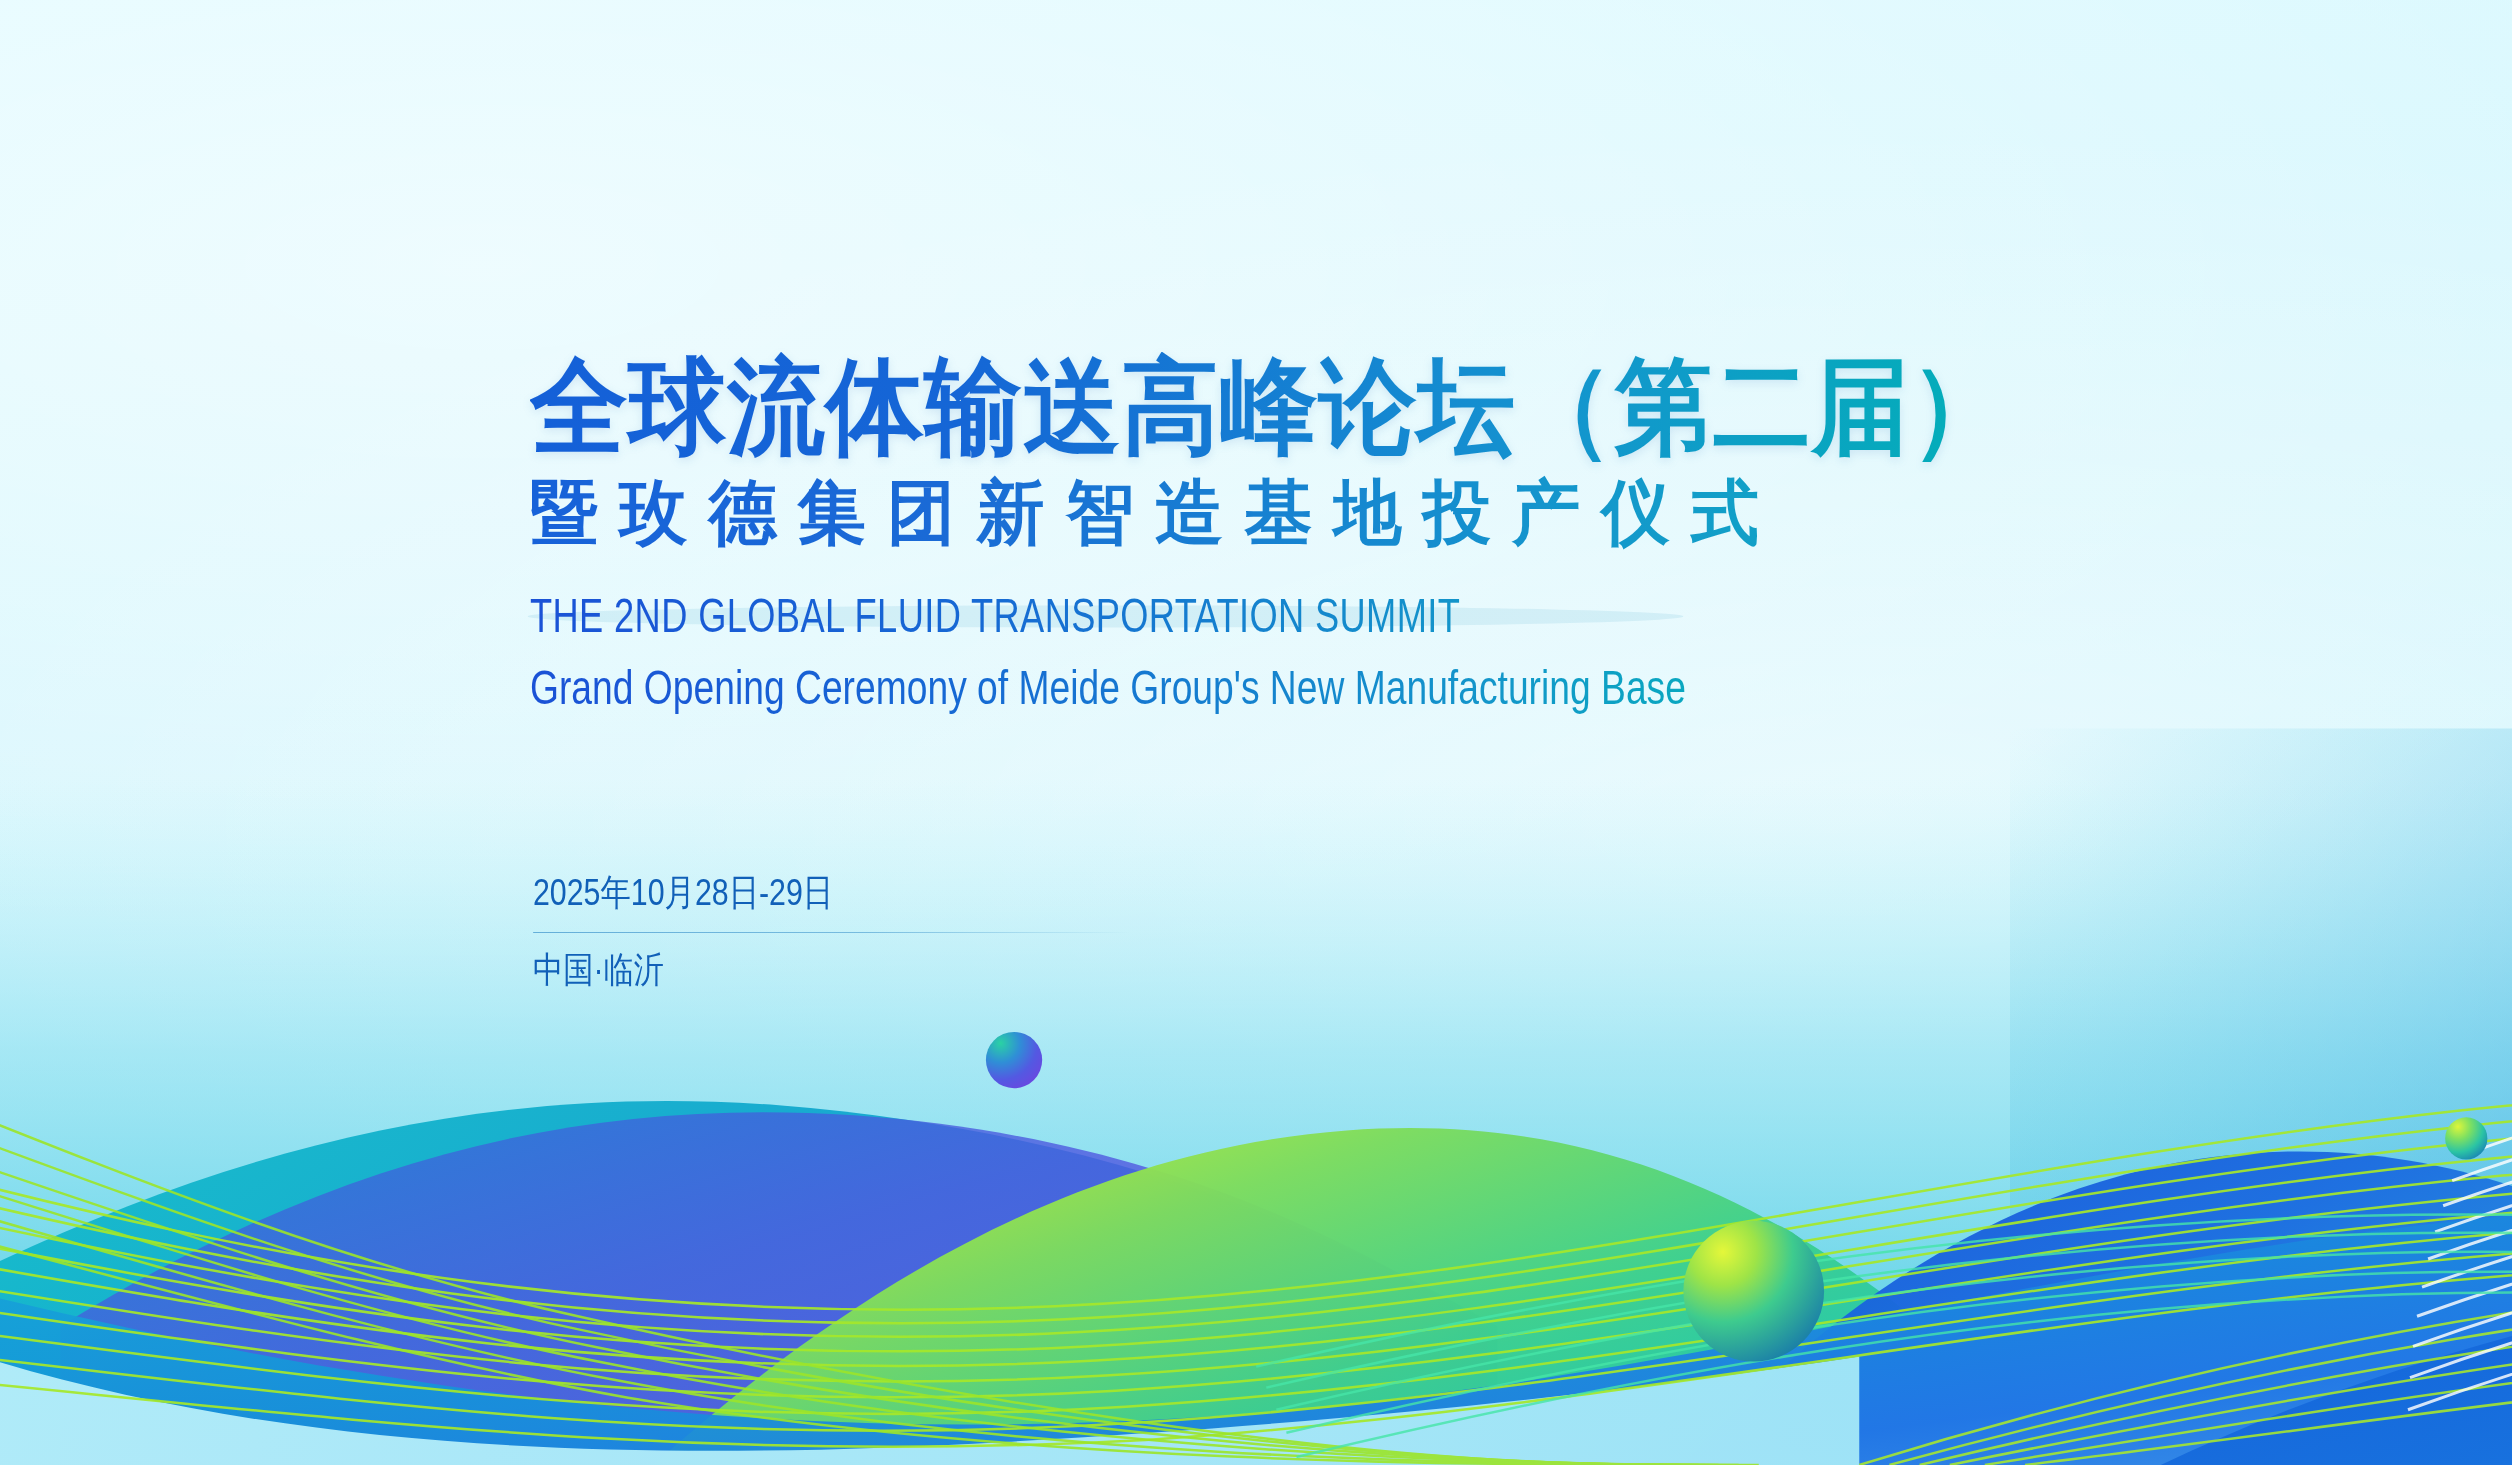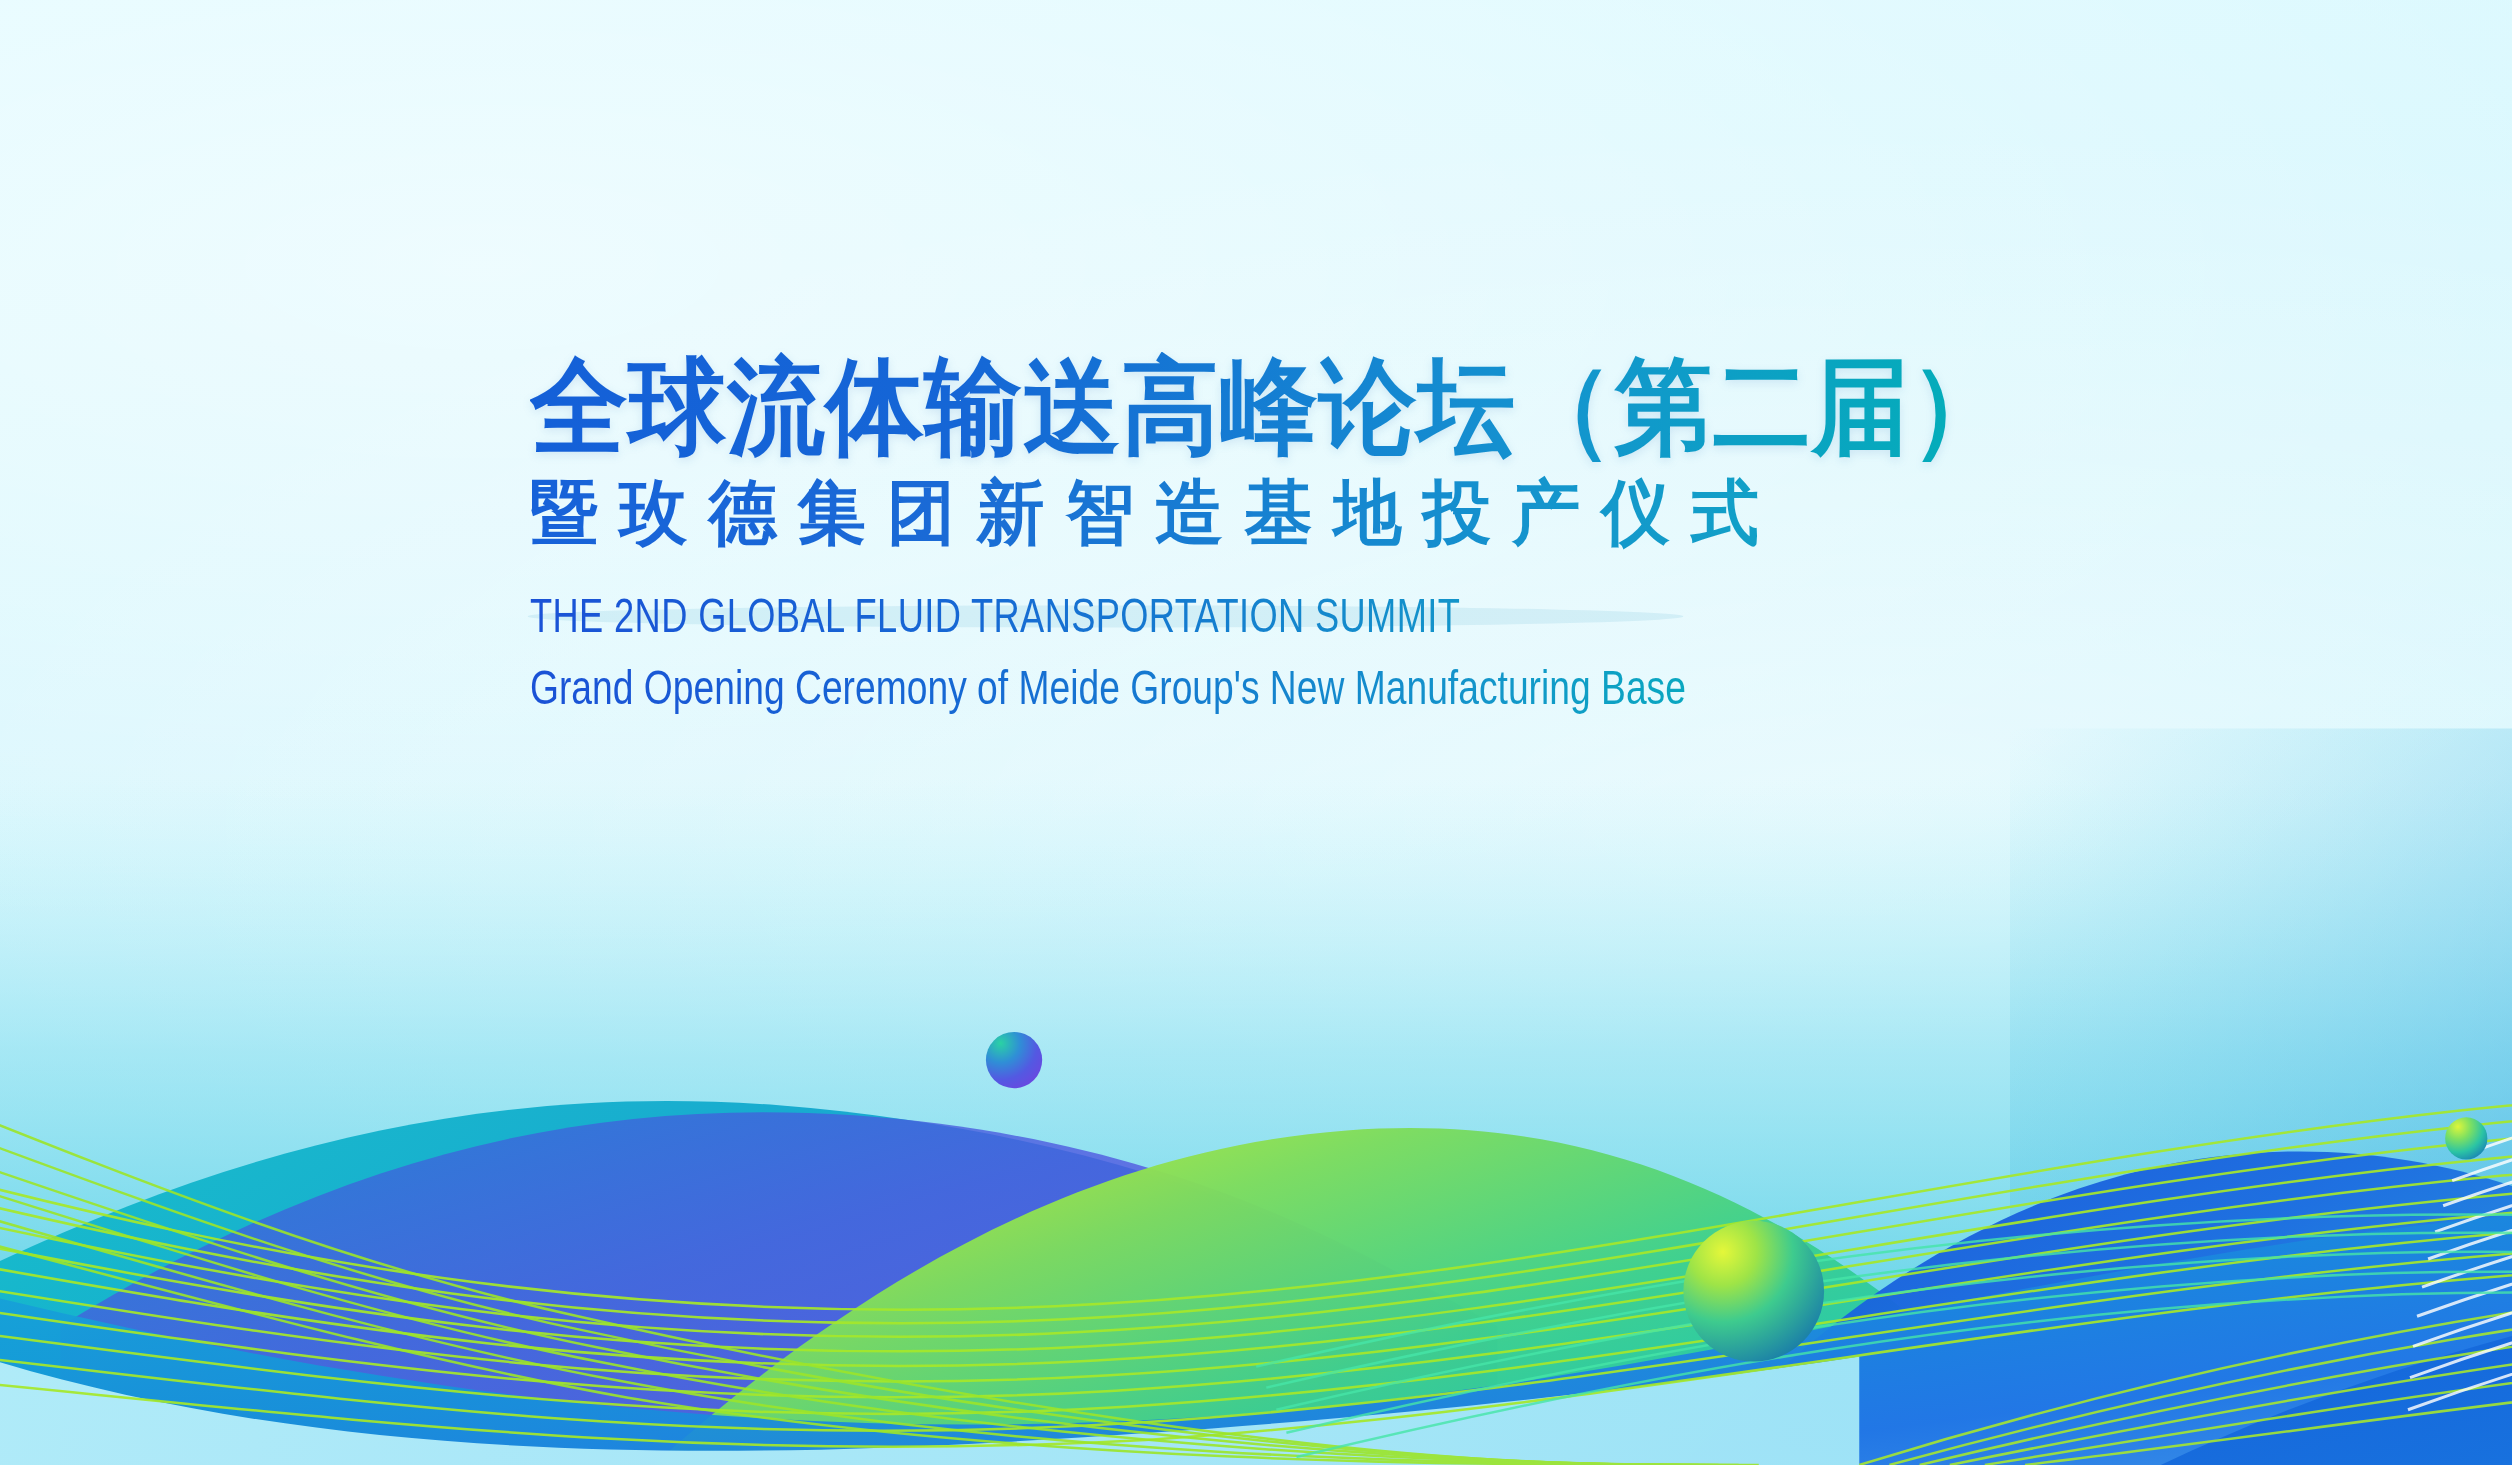--- a/index.html
+++ b/index.html
@@ -320,15 +320,20 @@
     </g>
   </svg>
 
   <div id="textblock">
     <div class="title-main">全球流体输送高峰论坛（第二届）</div>
     <div class="title-sub">暨玫德集团新智造基地投产仪式</div>
     <div class="eng-line1">THE 2ND GLOBAL FLUID TRANSPORTATION SUMMIT</div>
     <div class="eng-line2">Grand Opening Ceremony of Meide Group's New Manufacturing Base</div>
   </div>
 
+  <div id="metablock">
+    <div class="meta-date">2025年10月28日-29日</div>
+    <div class="meta-divider"></div>
+    <div class="meta-loc">中国·临沂</div>
+  </div>
 
 </div>
 
 
 </body></html>

